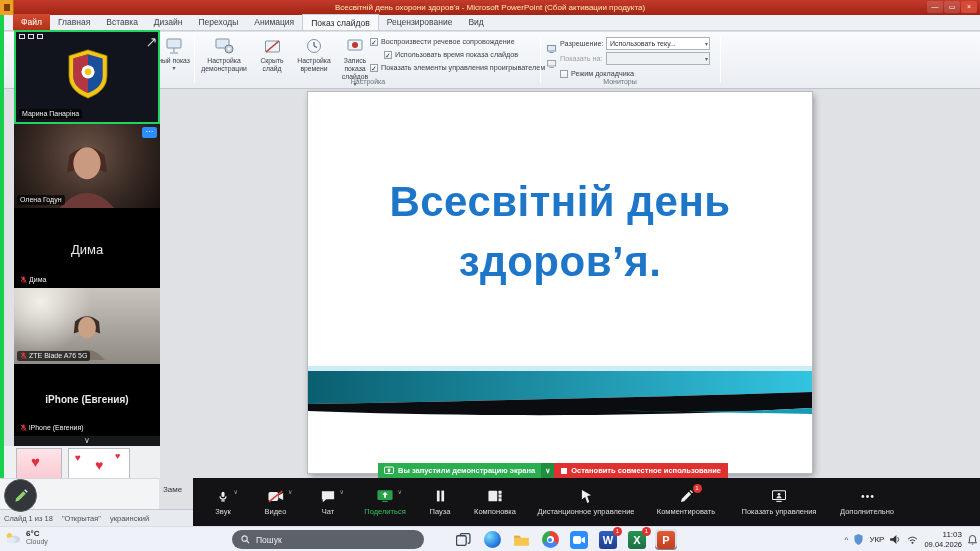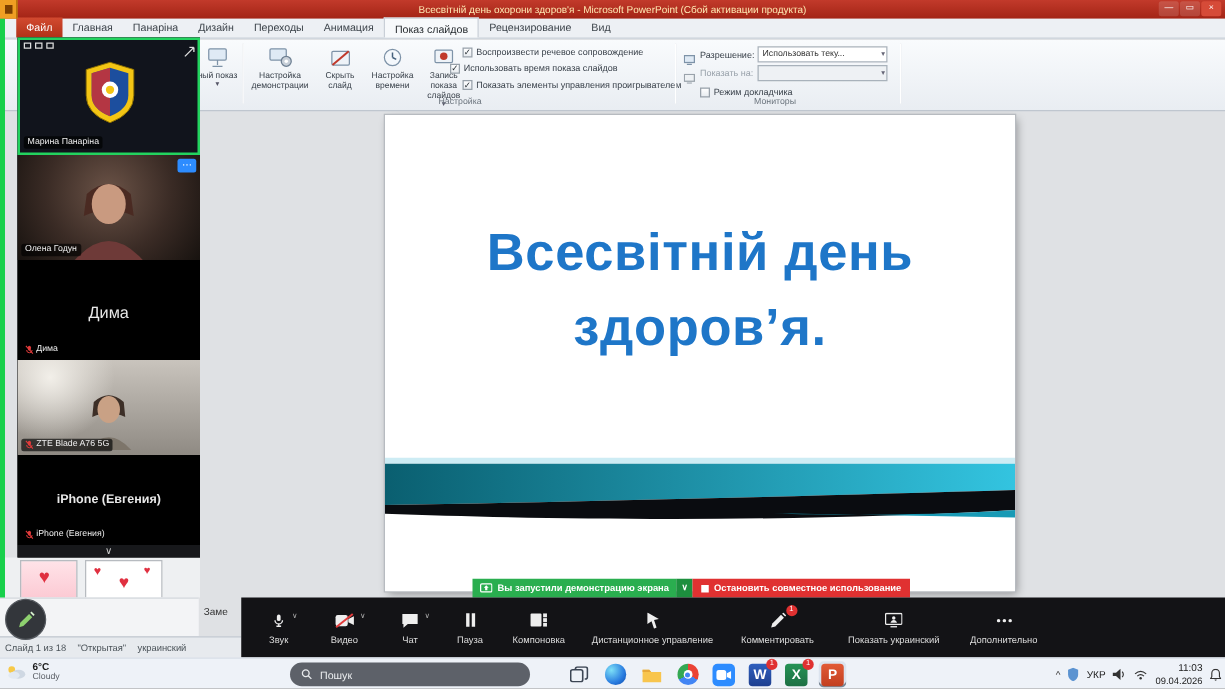--- a/index.html
+++ b/index.html
@@ -137,21 +137,21 @@
     </div>
   <div class="winctl">
     <span>—</span>
     <span>▭</span>
     <span class="close">×</span>
   </div>
 
   <div class="tabsrow">
     <div class="tab file">Файл</div>
     <div class="tab">Главная</div>
-    <div class="tab">Панаріна</div>
+    <div class="tab">Вставка</div>
     <div class="tab">Дизайн</div>
     <div class="tab">Переходы</div>
     <div class="tab">Анимация</div>
     <div class="tab active">Показ слайдов</div>
     <div class="tab">Рецензирование</div>
     <div class="tab">Вид</div>
   </div>
 
   <div class="ribbon">
     <div class="rbtn" style="left:150px;width:48px">
@@ -204,21 +204,21 @@
           </svg>
       </span>
       <span>Запись показа слайдов</span>
       <span class="rarrow">▾</span>
     </div>
 
     <div class="rchk" style="left:370px;top:5px">
       <span class="cbx">✓</span>
       <span>Воспроизвести речевое сопровождение</span>
     </div>
-    <div class="rchk" style="left:360px;top:18px">
+    <div class="rchk" style="left:384px;top:18px">
       <span class="cbx">✓</span>
       <span>Использовать время показа слайдов</span>
     </div>
     <div class="rchk" style="left:370px;top:31px">
       <span class="cbx">✓</span>
       <span>Показать элементы управления проигрывателем</span>
     </div>
     <div class="rlabel" style="left:308px">Настройка</div>
 
     <div class="rsep" style="left:540px"></div>
@@ -406,20 +406,31 @@
     </div>
     <div class="zb" style="width:50px">
       <span class="zic">
         <svg width="14" height="13" viewBox="0 0 16 14">
             <path d="M1 1h14v9H6l-4 3.5V10H1z" fill="#eee"></path>
           </svg>
         <span class="zchev">∨</span>
       </span>
       <span class="zlb">Чат</span>
     </div>
+    <div class="zb" style="width:64px">
+      <span class="zic">
+        <svg width="16" height="14" viewBox="0 0 18 14">
+            <rect x="0.5" y="0.5" width="17" height="11" rx="1.5" fill="#27a14b"></rect>
+            <path d="M9 2.5l3.2 3.2H10v3.3H8V5.7H5.8z" fill="#fff"></path>
+            <rect x="6" y="12.4" width="6" height="1.3" fill="#27a14b"></rect>
+          </svg>
+        <span class="zchev">∨</span>
+      </span>
+      <span class="zlb" style="color:#36c05f">Поделиться</span>
+    </div>
     <div class="zb" style="width:46px">
       <span class="zic">
         <svg width="9" height="12" viewBox="0 0 10 12">
             <rect x="1" y="0" width="3" height="12" fill="#eee"></rect>
             <rect x="6" y="0" width="3" height="12" fill="#eee"></rect>
           </svg>
       </span>
       <span class="zlb">Пауза</span>
     </div>
     <div class="zb" style="width:64px">
@@ -453,21 +464,21 @@
     </div>
     <div class="zb" style="width:104px">
       <span class="zic">
         <svg width="14" height="13" viewBox="0 0 16 14">
             <rect x="0.5" y="0.5" width="15" height="10" rx="1" fill="none" stroke="#eee" stroke-width="1.2"></rect>
             <circle cx="8" cy="4.5" r="1.6" fill="#eee"></circle>
             <path d="M5 9c.4-1.6 1.6-2.6 3-2.6s2.6 1 3 2.6z" fill="#eee"></path>
             <rect x="5" y="12" width="6" height="1.2" fill="#eee"></rect>
           </svg>
       </span>
-      <span class="zlb">Показать украинский</span>
+      <span class="zlb">Показать управления</span>
     </div>
     <div class="zb" style="width:72px">
       <span class="zic">
         <svg width="13" height="5" viewBox="0 0 14 4">
             <circle cx="2" cy="2" r="1.5" fill="#eee"></circle>
             <circle cx="7" cy="2" r="1.5" fill="#eee"></circle>
             <circle cx="12" cy="2" r="1.5" fill="#eee"></circle>
           </svg>
       </span>
       <span class="zlb">Дополнительно</span>

